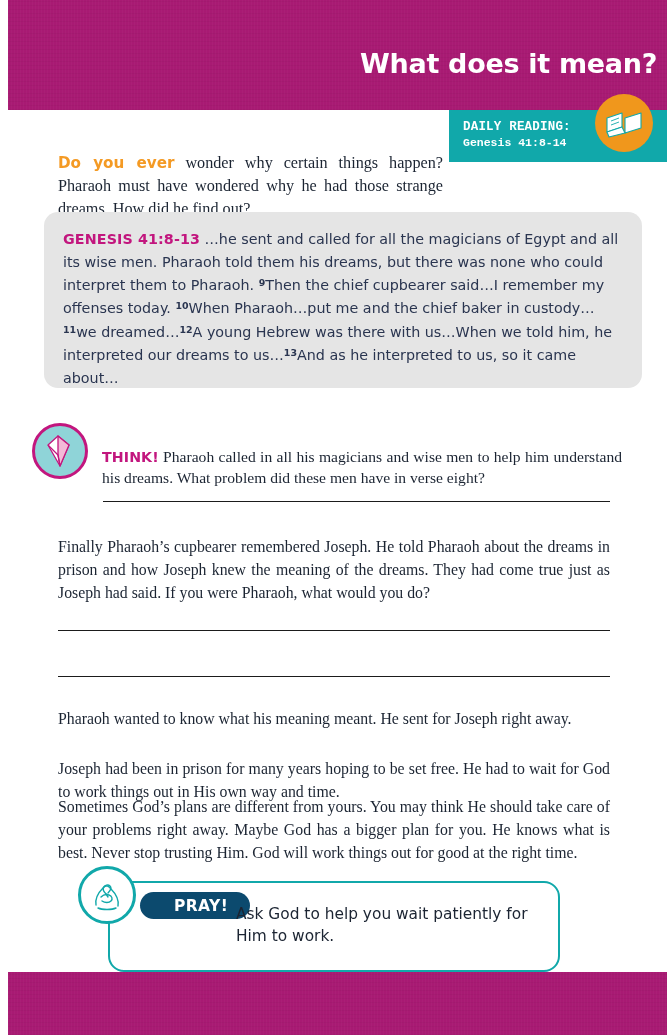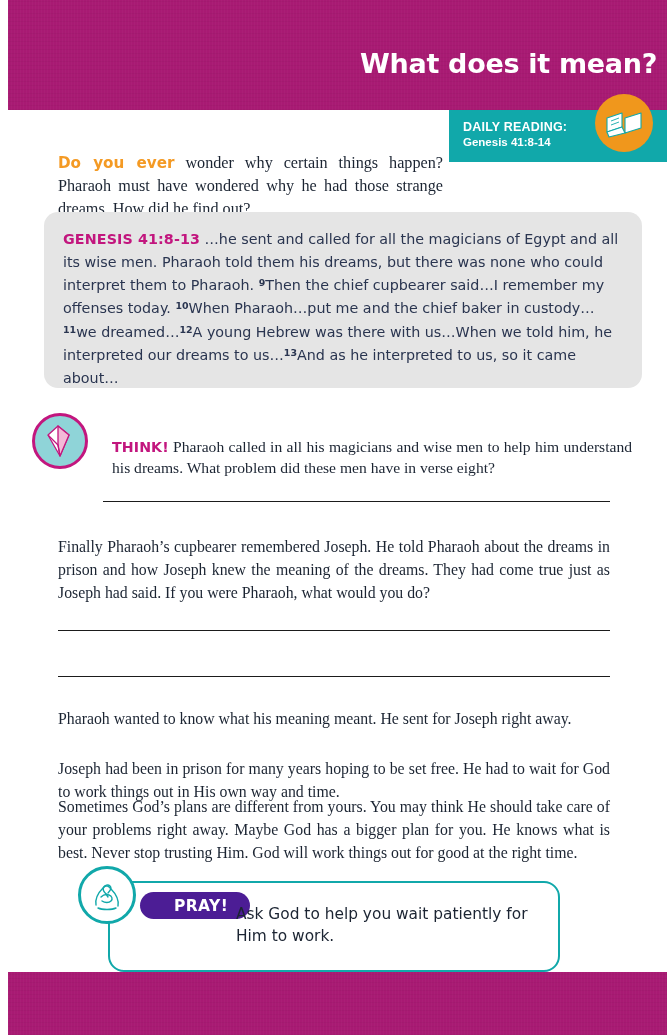--- a/index.html
+++ b/index.html
@@ -87,21 +87,21 @@
     left: 449px;
     top: 110px;
     width: 218px;
     height: 52px;
     background: #11a8aa;
   }
   .dr-text {
     position: absolute;
     left: 14px;
     top: 9px;
-    font-family: Liberation Sans, sans-serif;
+    font-family: Liberation Mono, monospace;
     color: #ffffff;
   }
   .dr-label {
     display: block;
     font-weight: bold;
     font-size: 12.5px;
     letter-spacing: 0.2px;
     line-height: 1.3;
   }
   .dr-ref {
@@ -170,26 +170,25 @@
     font-size: 0.66em;
     font-weight: bold;
     vertical-align: 0.45em;
     line-height: 0;
   }
 
   
   .think {
     position: absolute;
     left: 32px;
-    top: 412px;
+    top: 422px;
     width: 600px;
     display: flex;
     align-items: flex-start;
-    gap: 8px;
-    justify-content: space-between;
+    gap: 14px;
   }
   .think-icon {
     flex: 0 0 auto;
     width: 56px;
     height: 56px;
     border-radius: 50%;
     background: #8fd4d8;
     border: 3px solid #c2167e;
     box-sizing: border-box;
     display: flex;
@@ -250,21 +249,21 @@
     box-sizing: border-box;
     background: #ffffff;
   }
   .pray-pill {
     position: absolute;
     left: 140px;
     top: 892px;
     height: 27px;
     padding: 0 22px 0 34px;
     border-radius: 14px;
-    background: #4c1d95;
+    background: #0c4a6e;
     display: flex;
     align-items: center;
     font-family: "DejaVu Sans", sans-serif;
     font-weight: bold;
     font-size: 15.5px;
     color: #ffffff;
     letter-spacing: 0.4px;
   }
   .pray-icon {
     position: absolute;

